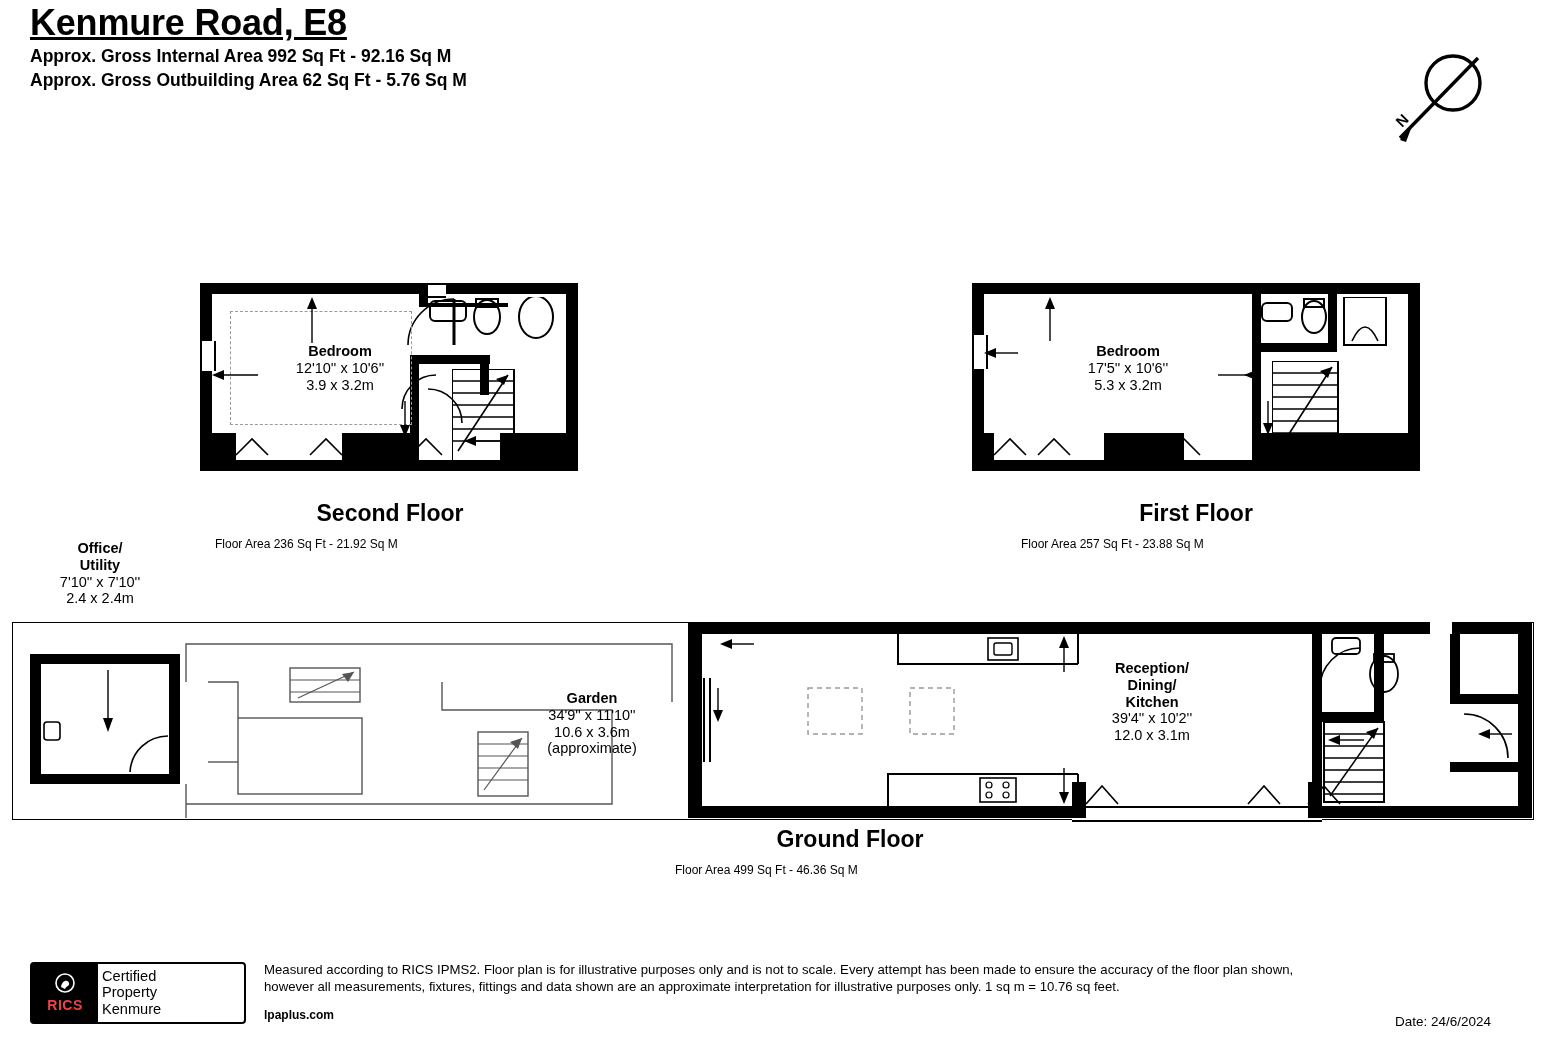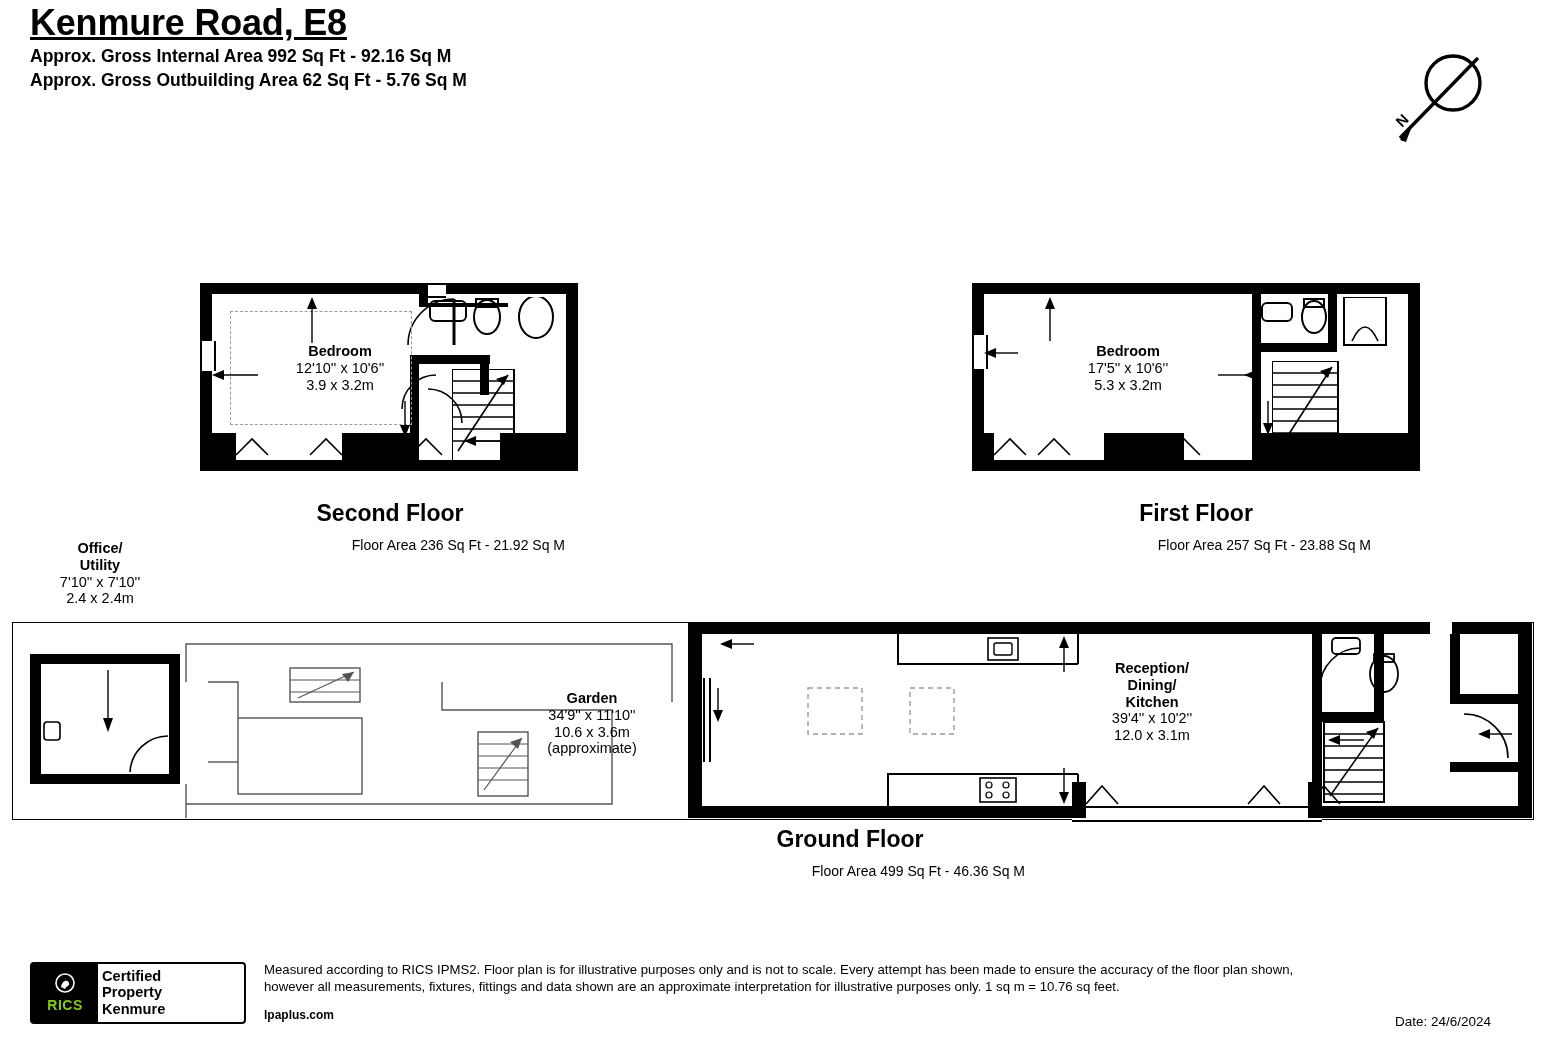--- a/index.html
+++ b/index.html
@@ -21,21 +21,21 @@
   #sub2{left:30px;top:70px;font-size:17.5px;font-weight:bold;}
 
   
   #compass{left:1390px;top:50px;width:110px;height:110px;}
 
   
   .plan-label{
     text-align:center;font-weight:bold;font-size:23px;
   }
   .plan-area{
-    text-align:right;font-size:14px;
+    text-align:left;font-size:12px;
   }
   .roomname{
     text-align:center;font-weight:bold;font-size:14.5px;line-height:1.16;
   }
   .roomdims{
     text-align:center;font-size:14.5px;line-height:1.16;
   }
 
   
   .wall{background:#000;position:absolute;}
@@ -48,26 +48,26 @@
     left:264px;top:962px;width:1250px;font-size:13.2px;line-height:1.28;
   }
   #website{left:264px;top:1008px;font-size:12px;font-weight:bold;}
   #date{left:1395px;top:1014px;font-size:13.5px;}
   #rics-box{
     left:30px;top:962px;width:212px;height:58px;
     border:2px solid #000;border-radius:4px;background:#fff;
   }
   #rics-left{
     position:absolute;left:0;top:0;width:66px;height:100%;
-    background:#000;color:#84cc16;display:flex;flex-direction:column;
+    background:#000;color:#ef4444;display:flex;flex-direction:column;
     align-items:center;justify-content:center;
   }
   #rics-left .word{font-size:14px;font-weight:bold;letter-spacing:0.5px;}
   #rics-right{
-    position:absolute;left:70px;top:4px;font-size:14.6px;font-weight:bold;
+    position:absolute;left:70px;top:4px;font-size:14.6px;font-weight:normal;
     line-height:1.12;
   }
 </style>
 </head>
 <body>
 
 <div class="abs" id="title">Kenmure Road, E8</div>
 <div class="abs" id="sub1">Approx. Gross Internal Area 992 Sq Ft - 92.16 Sq M</div>
 <div class="abs" id="sub2">Approx. Gross Outbuilding Area 62 Sq Ft - 5.76 Sq M</div>
 

